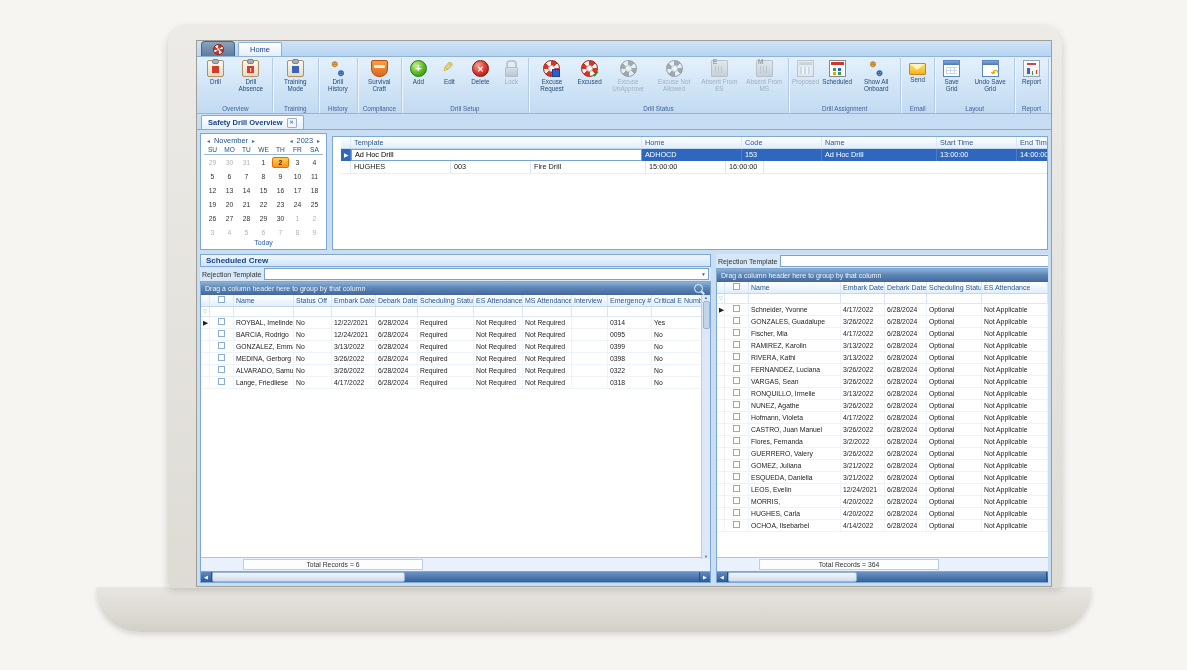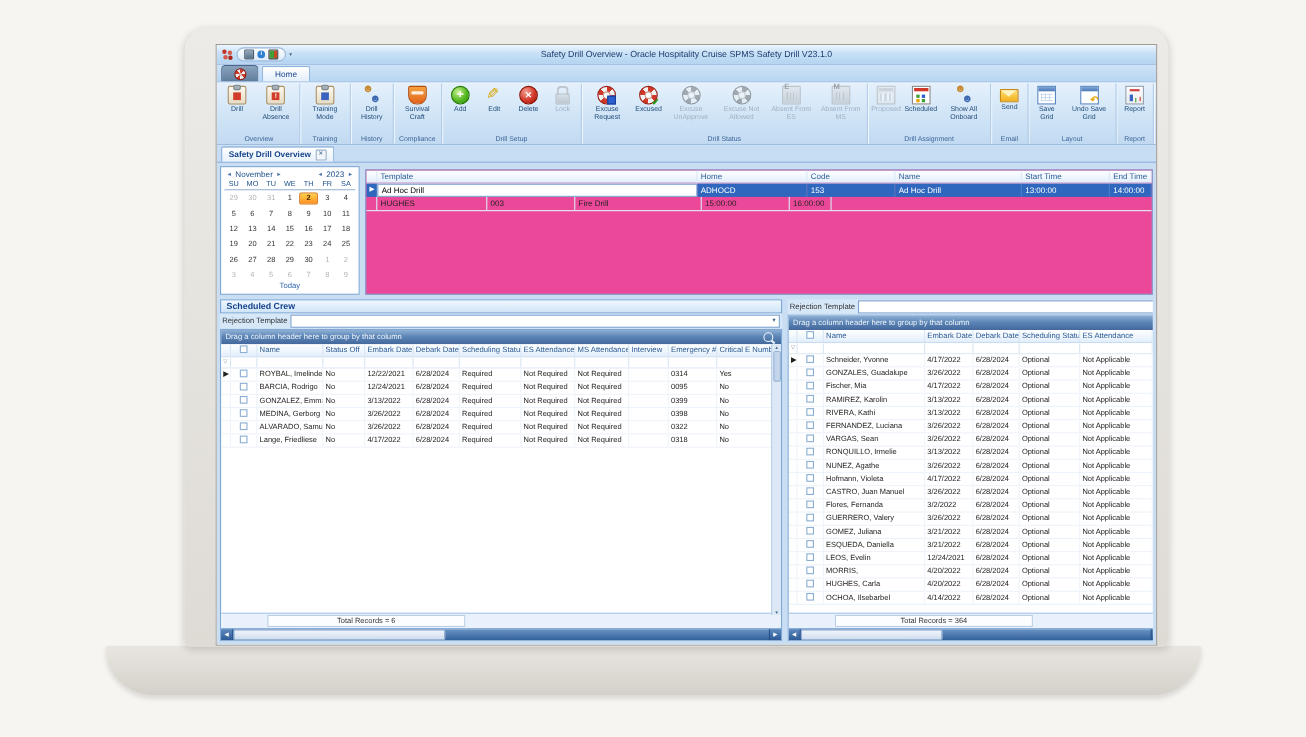--- a/index.html
+++ b/index.html
@@ -110,21 +110,21 @@
   .calweeks{flex:1;display:flex;flex-direction:column;justify-content:space-around;}
   .calweek{display:grid;grid-template-columns:repeat(7,1fr);font-size:6.8px;text-align:center;}
   .calday{height:11px;line-height:11px;color:#333;}
   .calday.muted{color:#b4b4b4;}
   .calday.sel{background:linear-gradient(#ffd24a,#ff9022);border:1px solid #d8720a;border-radius:2px;height:9px;line-height:9px;font-weight:bold;color:#4a2800;}
   .caltoday{text-align:center;color:#2a62b0;font-size:7px;padding:0 0 2px;}
   
   .ptitle{height:13px;line-height:12px;flex:none;background:linear-gradient(#f0f7fe,#cfe4f8);border:1px solid #7da7d4;
         color:#15428b;font-weight:bold;font-size:8px;padding-left:5px;box-sizing:border-box;}
   .drillpanel{flex:1;display:flex;flex-direction:column;min-width:0;}
-  .drillgrid{margin-top:3px;flex:1;background:#ec4899;border:1px solid #7da7d4;overflow:hidden;}
+  .drillgrid{margin-top:3px;flex:1;background:#ffffff;border:1px solid #7da7d4;overflow:hidden;padding-left:8px;}
   .drow{display:flex;height:12px;line-height:12px;}
   .drow.hdr{height:11px;line-height:11px;background:linear-gradient(#feffff,#e2eefb);border-bottom:1px solid #c2d7ee;color:#2b5a94;}
   .dcell{box-sizing:border-box;padding:0 3px;border-right:1px solid #dbe8f6;overflow:hidden;white-space:nowrap;font-size:7.3px;flex:none;}
   .drow.sel .dcell{background:#2e67bd;color:#fff;border-right-color:#4d7fc9;}
   .drow.sel .dcell.editor{background:#fff;color:#000;border:1px solid #7aa2cf;line-height:10px;}
   .drow.norm{border-bottom:1px solid #e6eef8;}
   
   .crewrow{display:flex;gap:5px;flex:1;overflow:hidden;}
   .crewpanel{display:flex;flex-direction:column;min-width:0;flex:none;}
   .crewpanel.left{width:511px;}
@@ -162,32 +162,20 @@
 </style>
 </head>
 <body>
 
 <div class="stage">
   <div class="base"></div>
   <div class="laptop">
     <div class="screen">
       <div class="app">
 
-        <div class="titlebar">
-          <div class="title">Safety Drill Overview - Oracle Hospitality Cruise SPMS Safety Drill V23.1.0</div>
-          <div class="qat">
-            <span class="applogo"></span>
-            <span class="qpill">
-              <span class="qicon monitor"></span>
-              <span class="qicon info">i</span>
-              <span class="qicon log"></span>
-            </span>
-            <span class="qdd">▾</span>
-          </div>
-        </div>
 
         <div class="tabrow">
           <div class="appbtn">
             <span class="lifering"></span>
           </div>
           <div class="hometab">Home</div>
         </div>
 
         <div class="ribbon" id="ribbon">
             <div class="rgroup">

